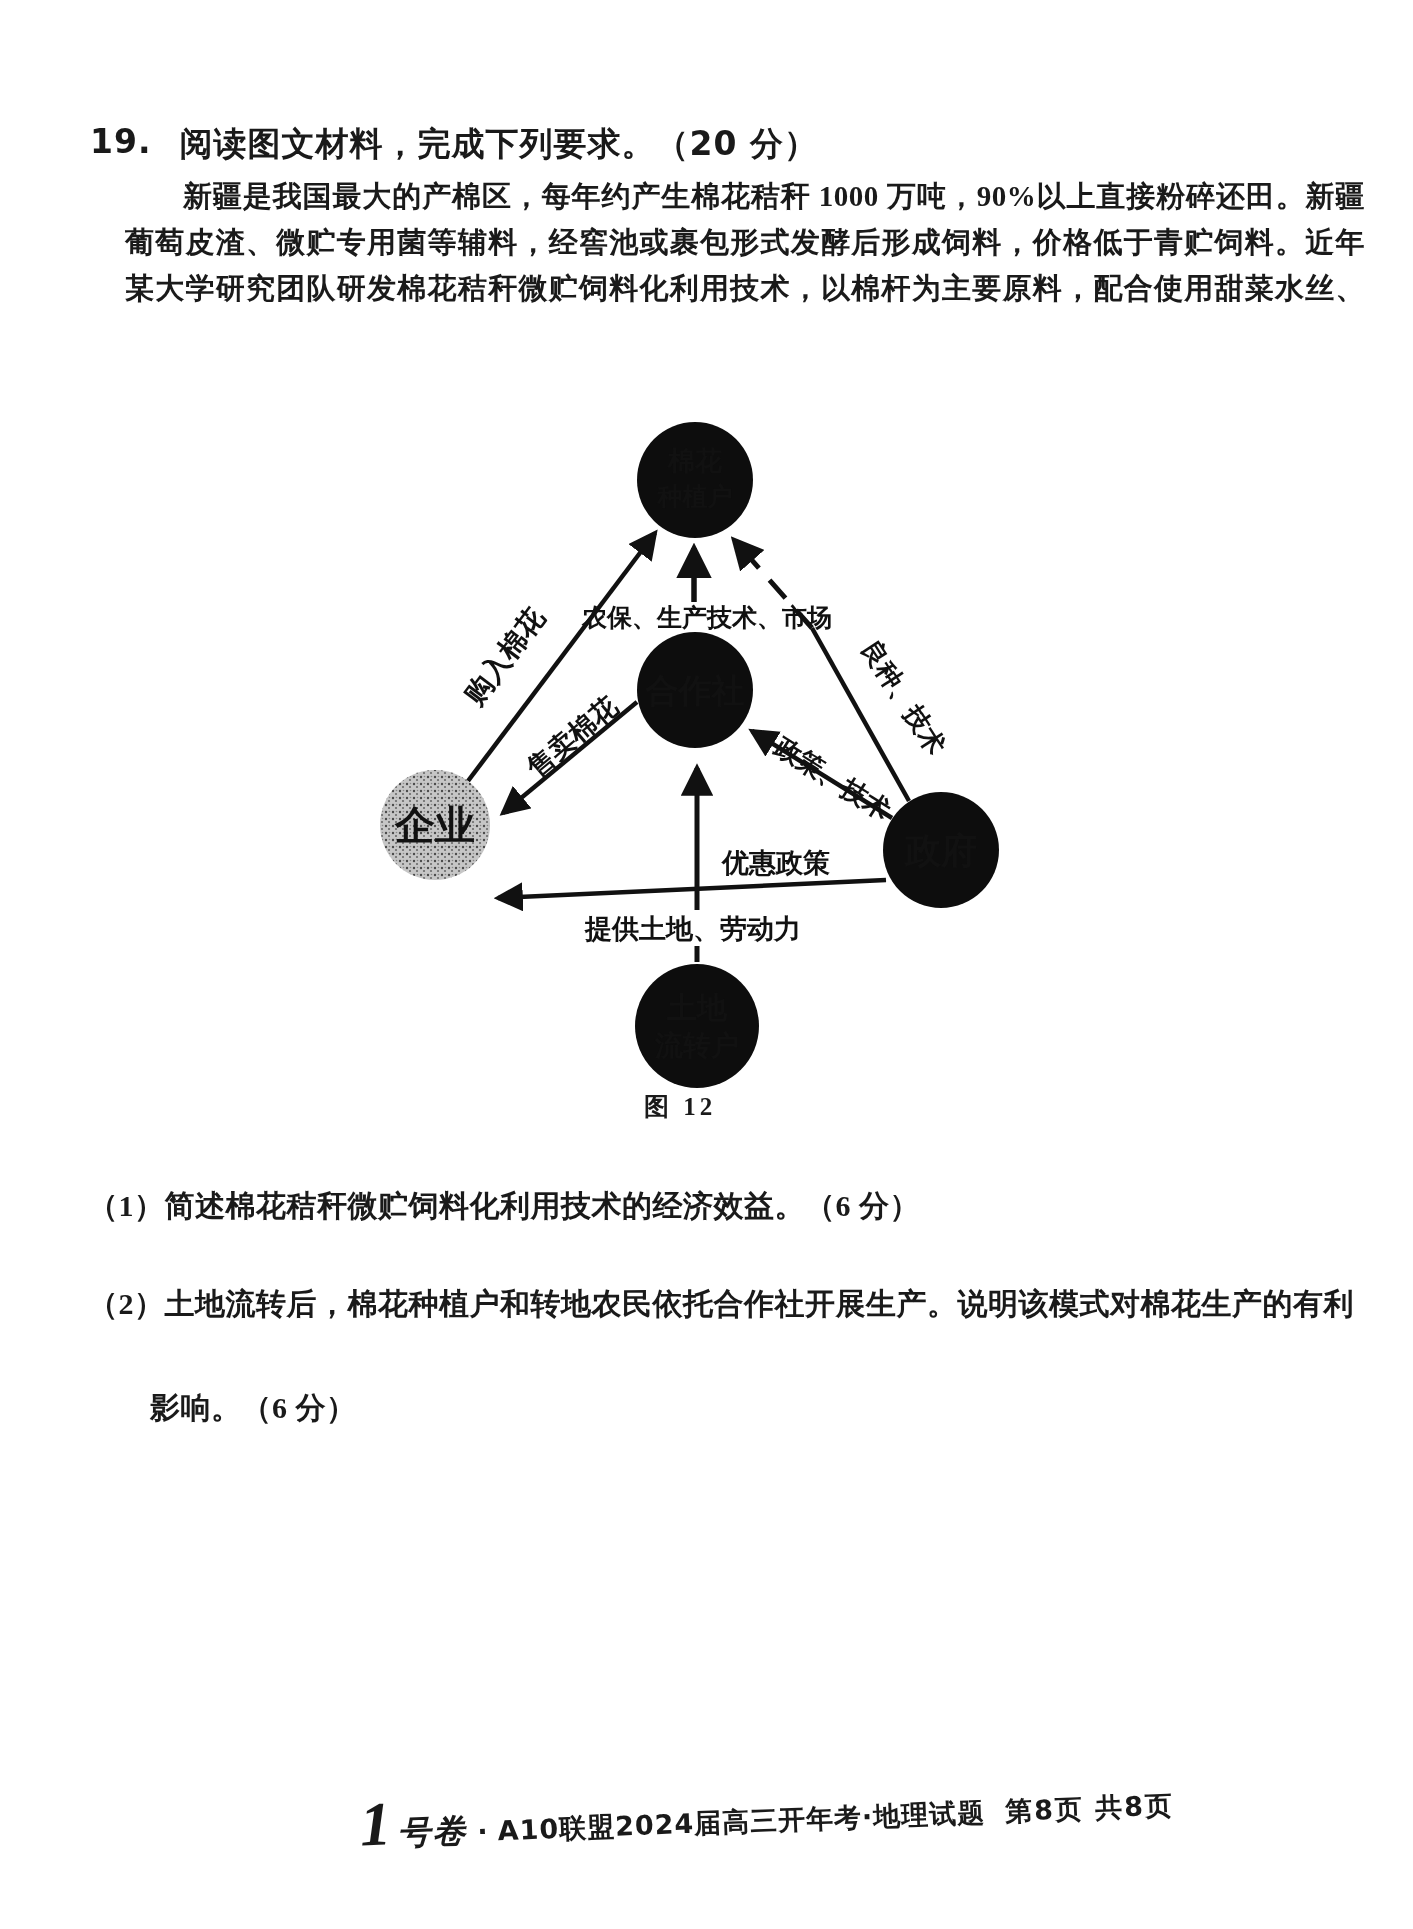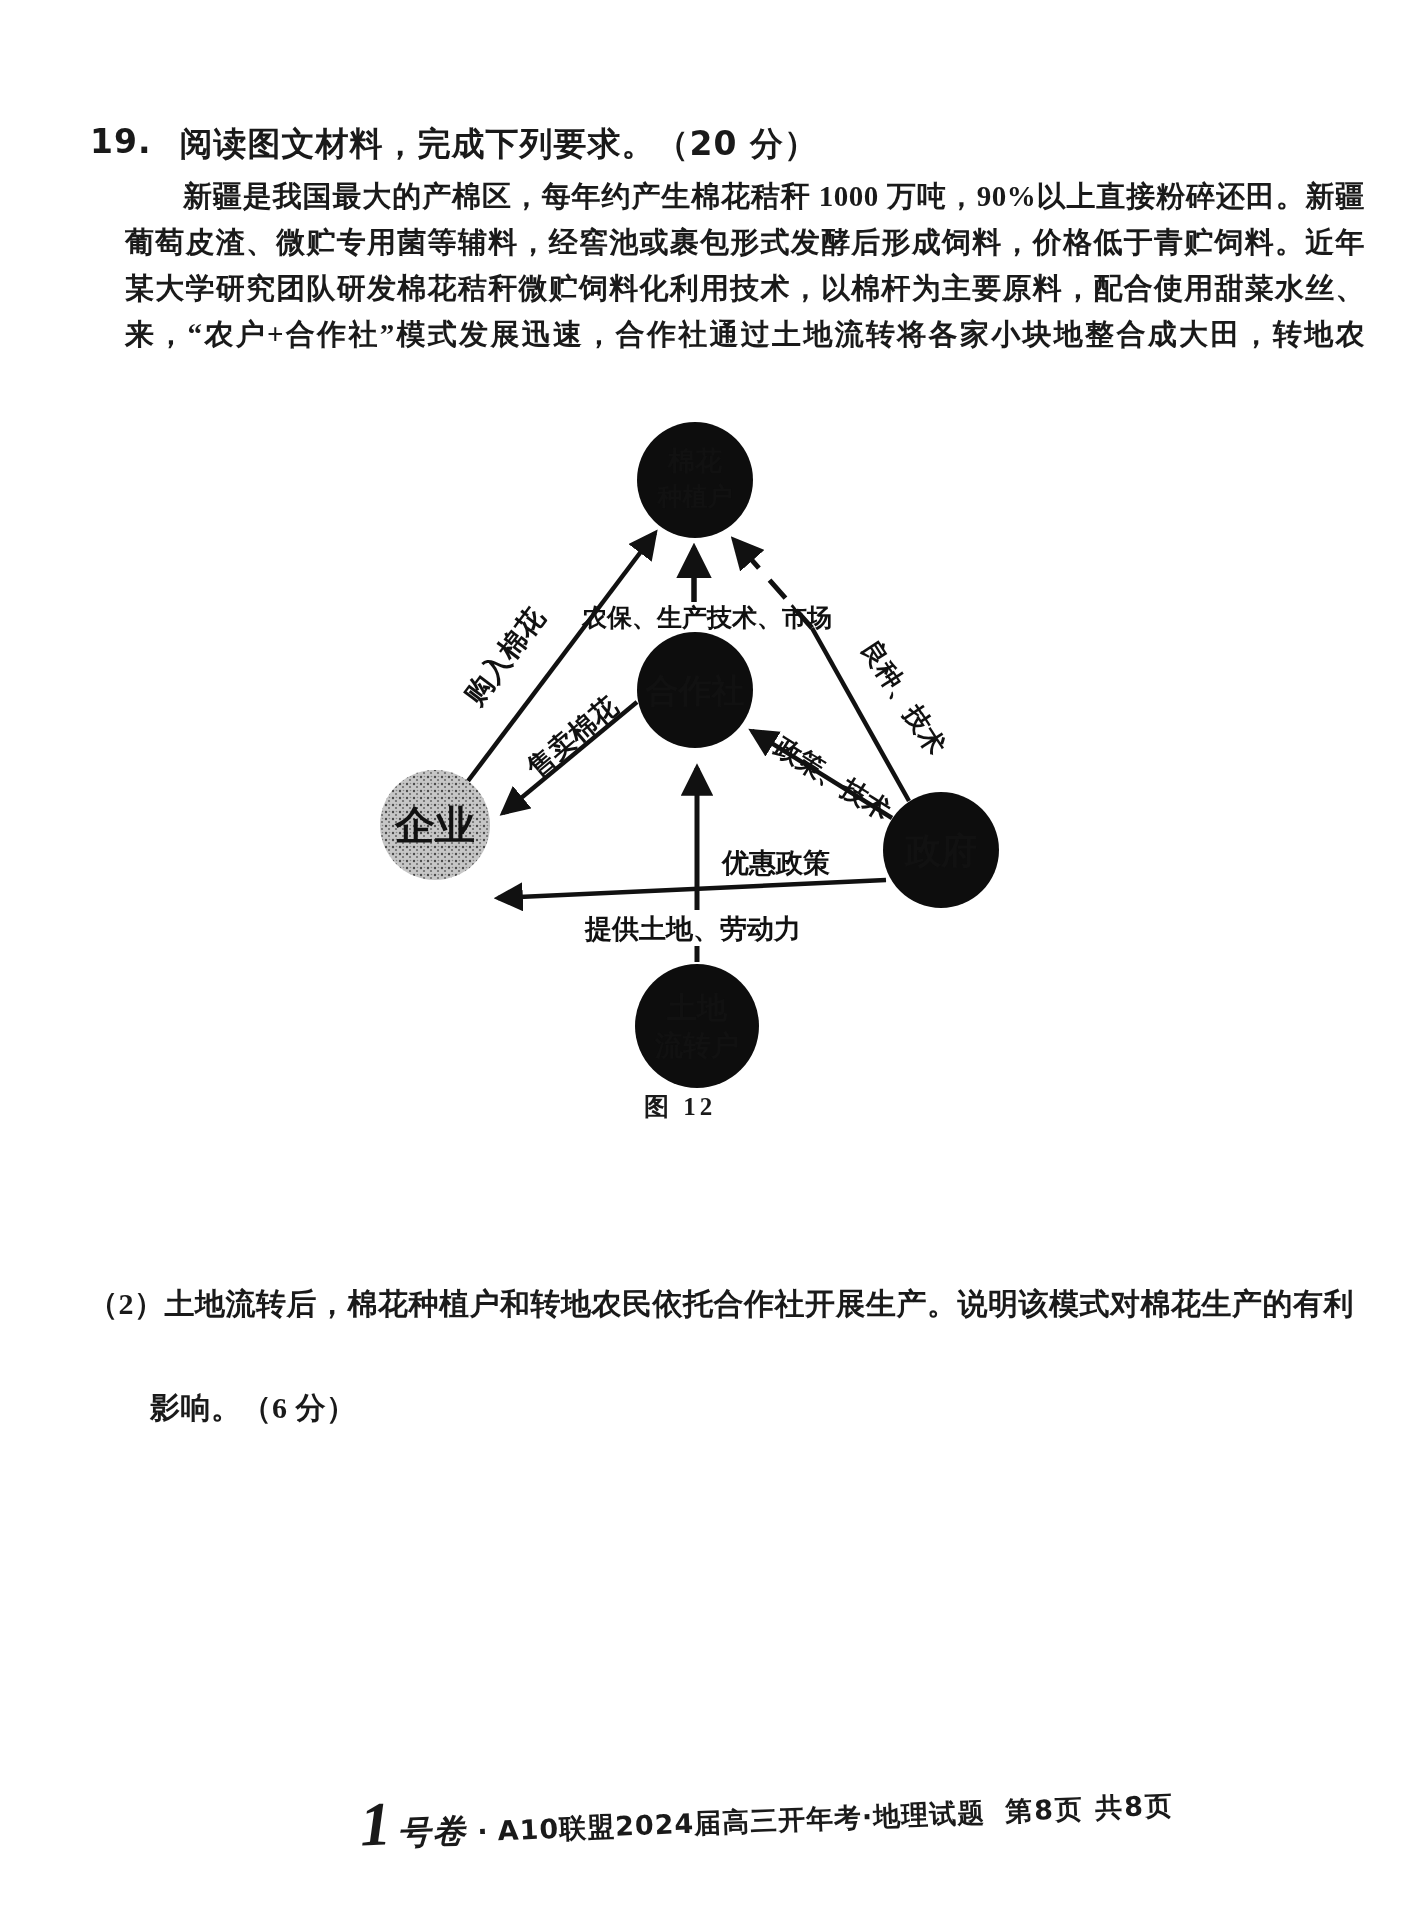--- a/index.html
+++ b/index.html
@@ -70,21 +70,20 @@
 
   <div class="qheader">
     <span>19.</span>
     <span>阅读图文材料，完成下列要求。（20 分）</span>
   </div>
 
   <div class="para">
     <div class="pline first">新疆是我国最大的产棉区，每年约产生棉花秸秆 1000 万吨，90%以上直接粉碎还田。新疆</div>
     <div class="pline">葡萄皮渣、微贮专用菌等辅料，经窖池或裹包形式发酵后形成饲料，价格低于青贮饲料。近年</div>
     <div class="pline">某大学研究团队研发棉花秸秆微贮饲料化利用技术，以棉杆为主要原料，配合使用甜菜水丝、</div>
-    <div class="pline">来，“农户+合作社”模式发展迅速，合作社通过土地流转将各家小块地整合成大田，转地农</div>
   </div>
 
   <svg class="diagram" viewBox="0 0 760 720" xmlns="http://www.w3.org/2000/svg">
     <defs>
       <marker id="ah" viewBox="0 0 10 10" refX="8.5" refY="5" markerWidth="6.5" markerHeight="6.5" orient="auto-start-reverse">
         <path d="M0,0 L10,5 L0,10 z" fill="#111"></path>
       </marker>
       <pattern id="speckle" width="7" height="7" patternUnits="userSpaceOnUse">
         <rect width="7" height="7" fill="#c6c6c6"></rect>
         <circle cx="2" cy="2" r="1.2" fill="#4a4a4a"></circle>
@@ -134,20 +133,21 @@
 
     <g>
       <circle cx="397" cy="636" r="62" fill="#0d0d0d"></circle>
       <text class="node-label" x="397" y="628" font-size="30" text-anchor="middle">土地</text>
       <text class="node-label" x="397" y="665" font-size="28" text-anchor="middle">流转户</text>
     </g>
   </svg>
 
   <div class="figcaption">图 12</div>
 
+  <div class="question q1">（1）简述棉花秸秆微贮饲料化利用技术的经济效益。（6 分）</div>
   <div class="question q2">（2）土地流转后，棉花种植户和转地农民依托合作社开展生产。说明该模式对棉花生产的有利</div>
   <div class="question q2b">影响。（6 分）</div>
 
   <div class="footer">
     <span class="logo-numeral">1</span>
     <span class="logo-script">号卷</span>
     <span class="footer-sep">·</span>
     <span class="footer-title">A10联盟2024届高三开年考·地理试题</span>
     <span class="footer-page">第8页  共8页</span>
   </div>

